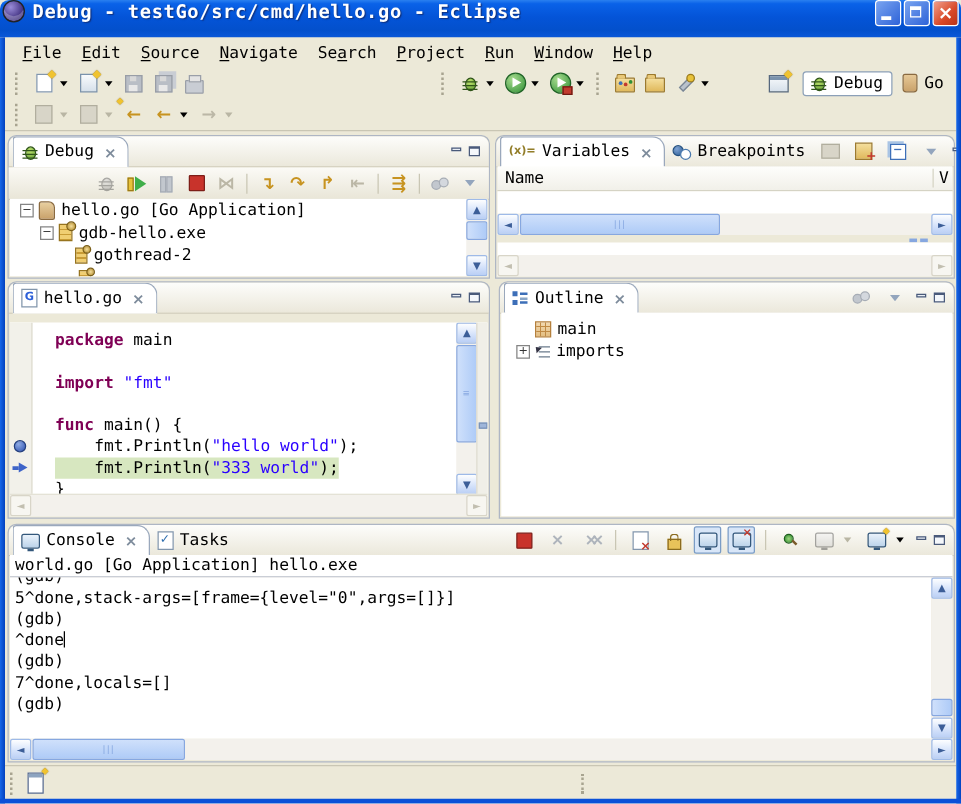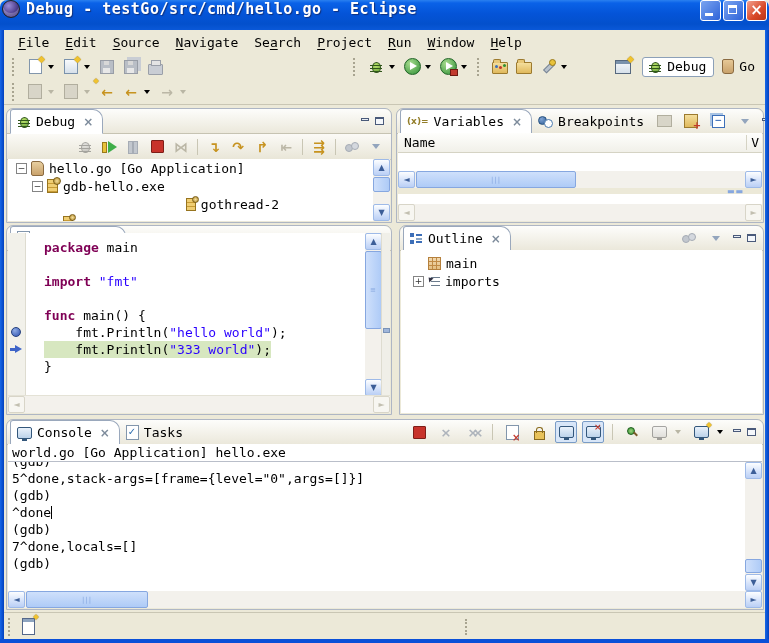--- a/index.html
+++ b/index.html
@@ -402,21 +402,21 @@
           <span class="ic ic-circles"></span>
         </span>
       <span class="tbtn">
           <span class="vmenu"></span>
         </span>
     </div>
     <div class="vbody" style="top:50px">
       <div id="dbg-tree">
           <div class="trow-item" style="padding-left: 8px;"><span class="exp minus"></span><span class="tico ic ic-launch"></span><span>hello.go [Go Application]</span></div>
           <div class="trow-item" style="padding-left: 24px; text-align: center;"><span class="exp minus"></span><span class="tico ic ic-process"></span><span>gdb-hello.exe</span></div>
-          <div class="trow-item" style="padding-left: 52px; justify-content: center;"><span class="exp blank"></span><span class="tico ic ic-thread"></span><span>gothread-2</span></div>
+          <div class="trow-item" style="padding-left: 37px;"><span class="exp blank"></span><span class="tico ic ic-thread"></span><span>gothread-2</span></div>
           <div class="trow-item" style="padding-left: 40px;"><span class="exp blank"></span><span class="tico ic ic-thread"></span></div>
         </div>
       <div class="sb" style="right:0;top:0;bottom:0;width:17px">
         <span class="sb-btn" style="top:0;left:0">▲</span>
         <span class="sb-thumb v" style="top:18px;left:0;width:17px;height:15px"></span>
         <span class="sb-btn" style="bottom:0;left:0">▼</span>
       </div>
     </div>
   </div>
 
@@ -476,21 +476,21 @@
       <span class="vtab active">
         <span class="ic ic-gofile"></span>
         <span>hello.go</span>
         <span class="xclose">×</span>
       </span>
       <span class="vctl">
         <span class="vmin"></span>
         <span class="vmax"></span>
       </span>
     </div>
-    <div class="vbody" style="top:7px">
+    <div class="vbody" style="top:32px">
       <div class="gutter" id="gutter">
           <span class="bp-dot" style="top: 94px;"></span>
           <span class="ip-arrow" style="top: 112px;"></span>
         </div>
       <div class="code" id="code-lines"><div class="cl"><span class="linewrap"><span class="kw">package</span><span class="pl"> main</span></span></div><div class="cl"><span class="linewrap"></span></div><div class="cl"><span class="linewrap"><span class="kw">import</span><span class="pl"> </span><span class="str">"fmt"</span></span></div><div class="cl"><span class="linewrap"></span></div><div class="cl"><span class="linewrap"><span class="kw">func</span><span class="pl"> main() {</span></span></div><div class="cl"><span class="linewrap"><span class="pl">    fmt.Println(</span><span class="str">"hello world"</span><span class="pl">);</span></span></div><div class="cl"><span class="linewrap hlband"><span class="pl">    fmt.Println(</span><span class="str">"333 world"</span><span class="pl">);</span></span></div><div class="cl"><span class="linewrap"><span class="pl">}</span></span></div></div>
       <div class="sb" style="right:8px;top:0;bottom:17px;width:17px">
         <span class="sb-btn" style="top:0;left:0">▲</span>
         <span class="sb-thumb v" style="top:18px;left:0;width:17px;height:78px">
             <span class="grip">≡</span>
           </span>

